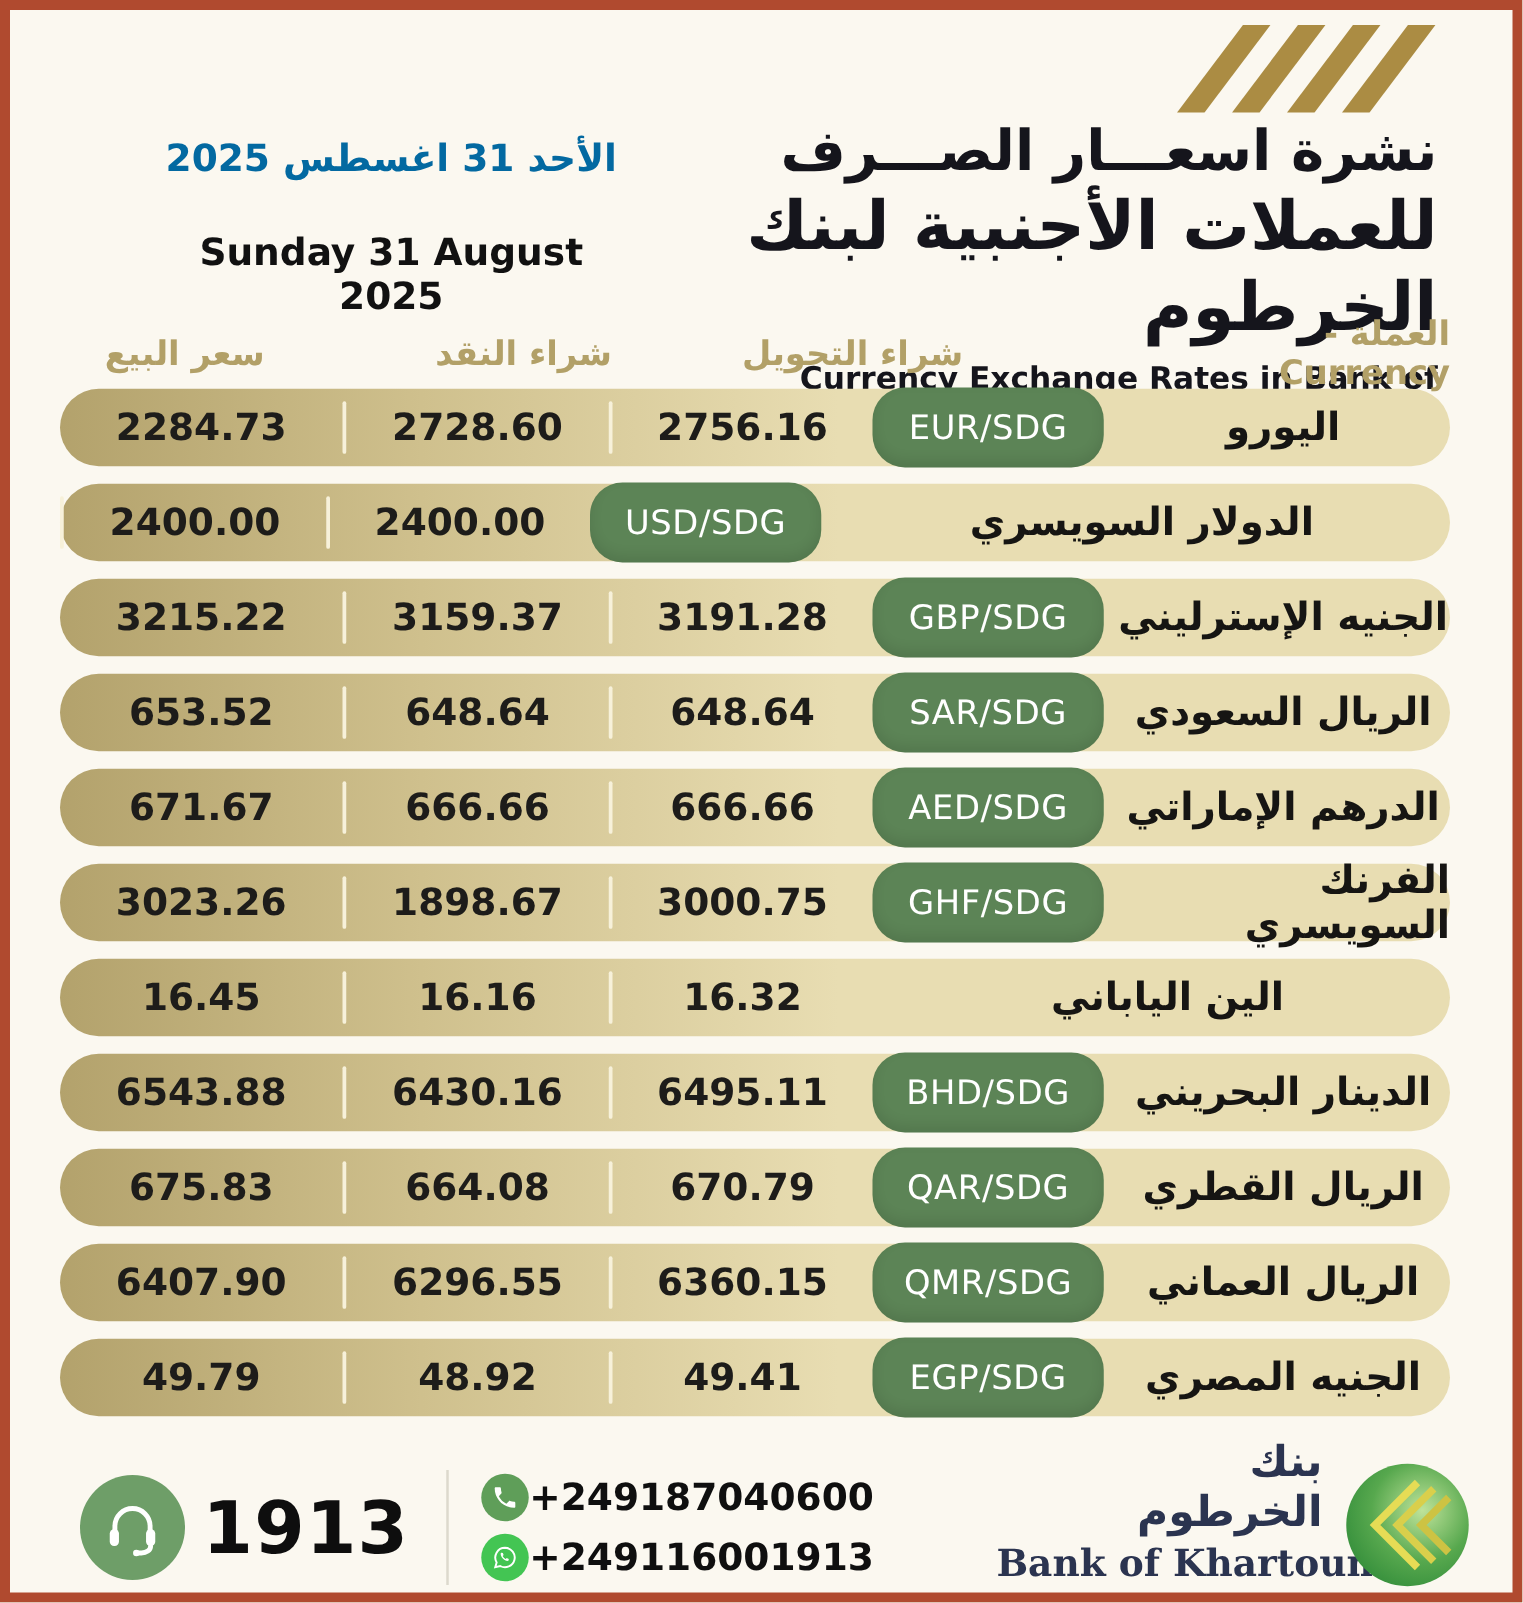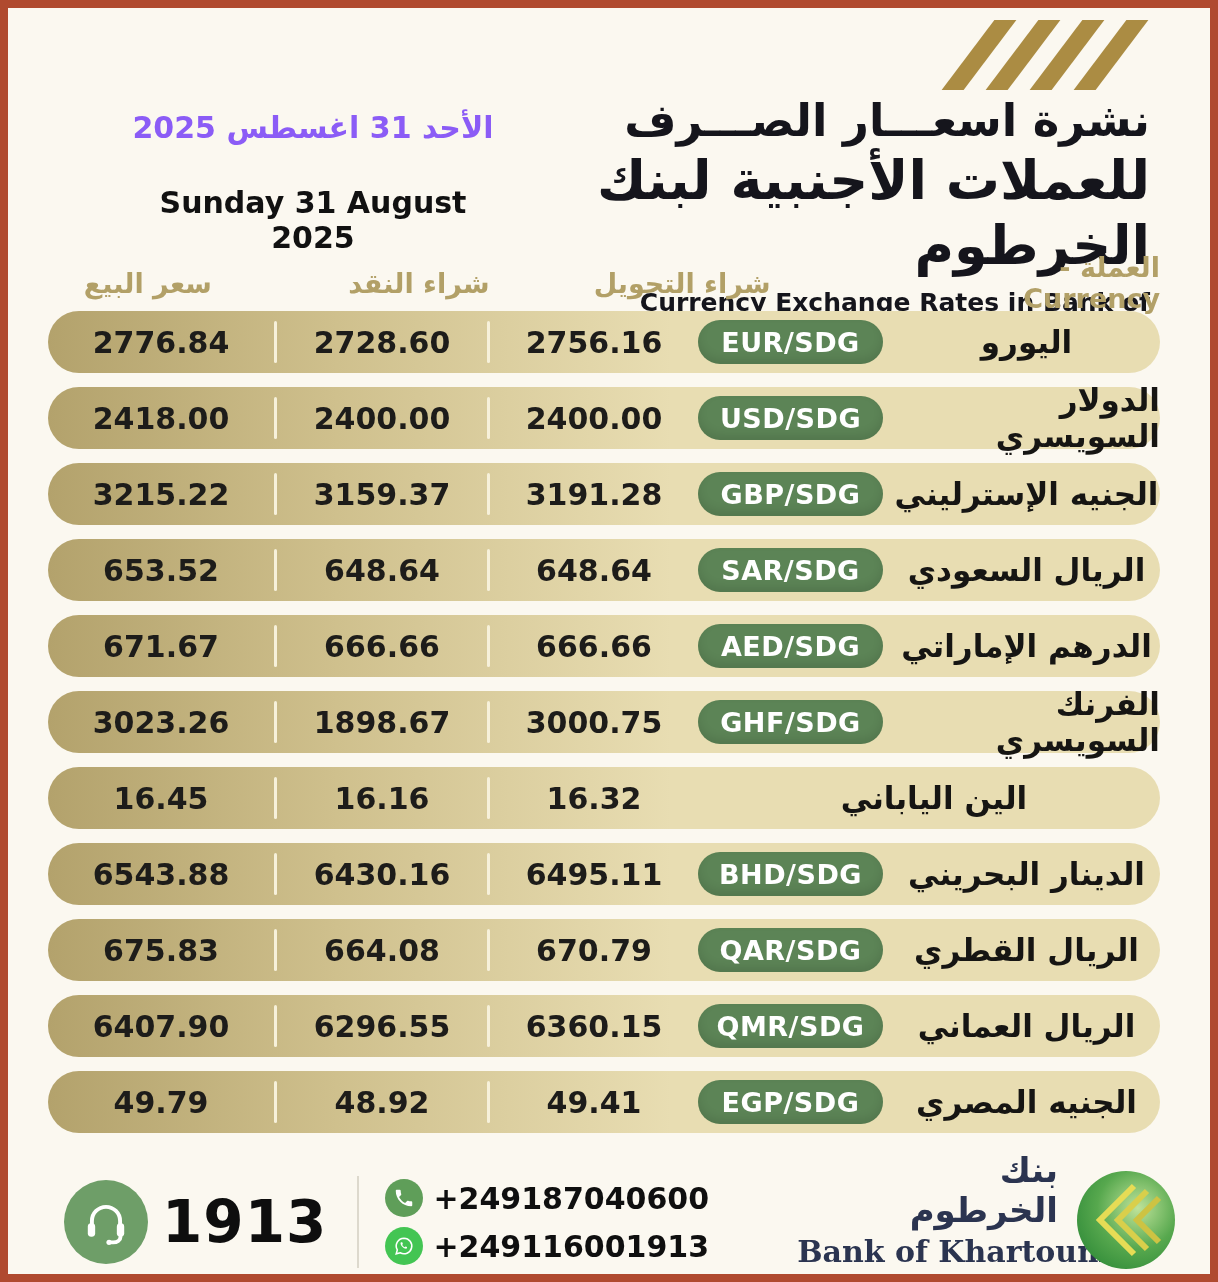--- a/index.html
+++ b/index.html
@@ -22,57 +22,57 @@
   
   .stripes{position:absolute; top:12px; right:88px; display:flex;}
   .stripe{width:22px; height:70px; background:var(--stripe-gold); transform:skewX(-37deg); margin-left:22px;}
   
   .title-block{position:absolute; top:86px; right:60px; width:620px; text-align:right; direction:rtl;}
   .title-ar{font-size:45px; font-weight:700; line-height:1.22; color:#15151c; letter-spacing:0;}
   .title-ar2{font-size:54px; font-weight:700; line-height:1.2; color:#15151c;}
   .title-en{direction:ltr; font-size:25px; font-weight:700; color:#15151c; margin-top:10px;}
   
   .date-block{position:absolute; top:102px; left:110px; width:390px; text-align:center;}
-  .date-ar{direction:rtl; font-size:30px; font-weight:700; color:#8b5cf6;text-align:center;}
+  .date-ar{direction:rtl; font-size:30px; font-weight:700; color:#0369a1;text-align:center;}
   .date-en{font-size:30px; font-weight:700; color:#111; margin-top:40px;}
   
   .thead{position:absolute; top:252px; left:40px; width:1112px; height:46px; display:flex; align-items:center;}
   .rows{position:absolute; top:303px; left:40px; width:1112px;}
   .row{
     position:relative; width:1112px; height:62px; margin-bottom:14px;
     display:flex; align-items:center;
     background:linear-gradient(90deg, var(--row-dark) 0%, var(--row-mid) 26%, var(--row-light) 56%, var(--row-light) 100%);
     border-radius:32px;
   }
   .hdr-row{background:none; border-radius:0; height:46px; margin:0;gap:38px;}
   .c1{width:226px;} .c2{width:210px;} .c3{width:208px;}
   .cell{display:flex; align-items:center; justify-content:center; height:100%;}
   .num{font-size:30px; font-weight:700; color:var(--text-dark);}
   .vdiv{width:3px; height:42px; background:#f7f1da; border-radius:2px; align-self:center;}
   .vdiv.ghost{background:transparent;}
   .badge{
-    width:185px; height:44px; border-radius:26px;
+    width:185px; height:64px; border-radius:26px;
     background:var(--badge-green);
     display:flex; align-items:center; justify-content:center;
-    color:#fff; font-size:27px; font-weight:700; letter-spacing:.5px;
+    color:#fff; font-size:27px; font-weight:400; letter-spacing:.5px;
     box-shadow:inset 0 -5px 10px rgba(0,0,0,.10);
   }
   .badge-slot{width:185px; height:1px;}
   .name{flex:1; direction:rtl; font-size:31px; font-weight:700; color:#161513; justify-content:center; padding-left:10px;}
   .hdr{font-size:27px; font-weight:700; color:var(--header-gold);}
   .hdr.name{color:var(--header-gold);}
   
   .footer{position:absolute; top:1156px; left:56px; right:32px; height:116px; display:flex; align-items:center; justify-content:space-between;}
   .f-left{display:flex; align-items:center;}
   .circle{border-radius:50%; display:flex; align-items:center; justify-content:center;}
   .headset-c{width:84px; height:84px; background:var(--headset-green);}
   .callnum{font-size:58px; font-weight:800; color:#0e0e0e; margin-left:14px; letter-spacing:1px;}
   .f-sep{width:2px; height:92px; background:#ddd9cd; margin:0 26px 0 30px;}
   .contacts{display:flex; flex-direction:column; gap:10px;}
-  .contact{display:flex; align-items:center; gap:10px;}
+  .contact{display:flex; align-items:center; }
   .phone-c{width:38px; height:38px; background:var(--phone-green);}
   .wa-c{width:38px; height:38px; background:var(--whatsapp-green);}
   .cnum{font-size:30px; font-weight:700; color:#0f0f0f;}
   .f-right{display:flex; align-items:center; gap:16px;}
   .logo-text{display:flex; flex-direction:column; align-items:center; width:210px;}
   .logo-ar{direction:rtl; font-size:34px; font-weight:700; color:var(--logo-navy);}
   .logo-en{font-family:"DejaVu Serif", serif; font-size:30px; font-weight:700; color:var(--logo-navy); margin-top:4px; white-space:nowrap;}
   .tagline{display:flex; align-items:center; gap:10px; margin-top:8px; width:100%;}
   .tagline .tl-line{flex:1; border-top:1.5px solid var(--logo-navy);}
   .tagline .tl-text{direction:rtl; font-size:15px; font-weight:700; color:var(--logo-navy); white-space:nowrap;}
@@ -106,31 +106,30 @@
     <div class="cell c2 hdr">شراء النقد</div>
     <div class="vdiv ghost"></div>
     <div class="cell c3 hdr">شراء التحويل</div>
     <div class="badge-slot"></div>
     <div class="cell name hdr" dir="rtl">العملة - Currency</div>
   </div>
 
   <div class="rows">
 
     <div class="row">
-      <div class="cell c1 num">2776.84</div>
+      <div class="cell c1 num">2284.73</div>
       <div class="vdiv"></div>
       <div class="cell c2 num">2728.60</div>
       <div class="vdiv"></div>
       <div class="cell c3 num">2756.16</div>
       <div class="badge">EUR/SDG</div>
       <div class="cell name">اليورو</div>
     </div>
 
     <div class="row">
-      <div class="cell c1 num">2418.00</div>
       <div class="vdiv"></div>
       <div class="cell c2 num">2400.00</div>
       <div class="vdiv"></div>
       <div class="cell c3 num">2400.00</div>
       <div class="badge">USD/SDG</div>
       <div class="cell name">الدولار السويسري</div>
     </div>
 
     <div class="row">
       <div class="cell c1 num">3215.22</div>

